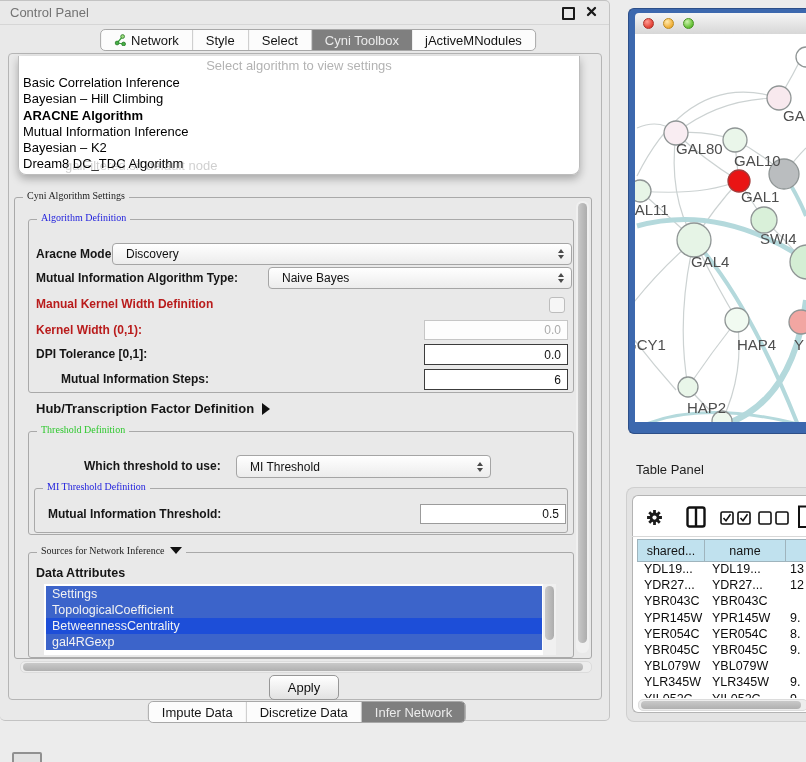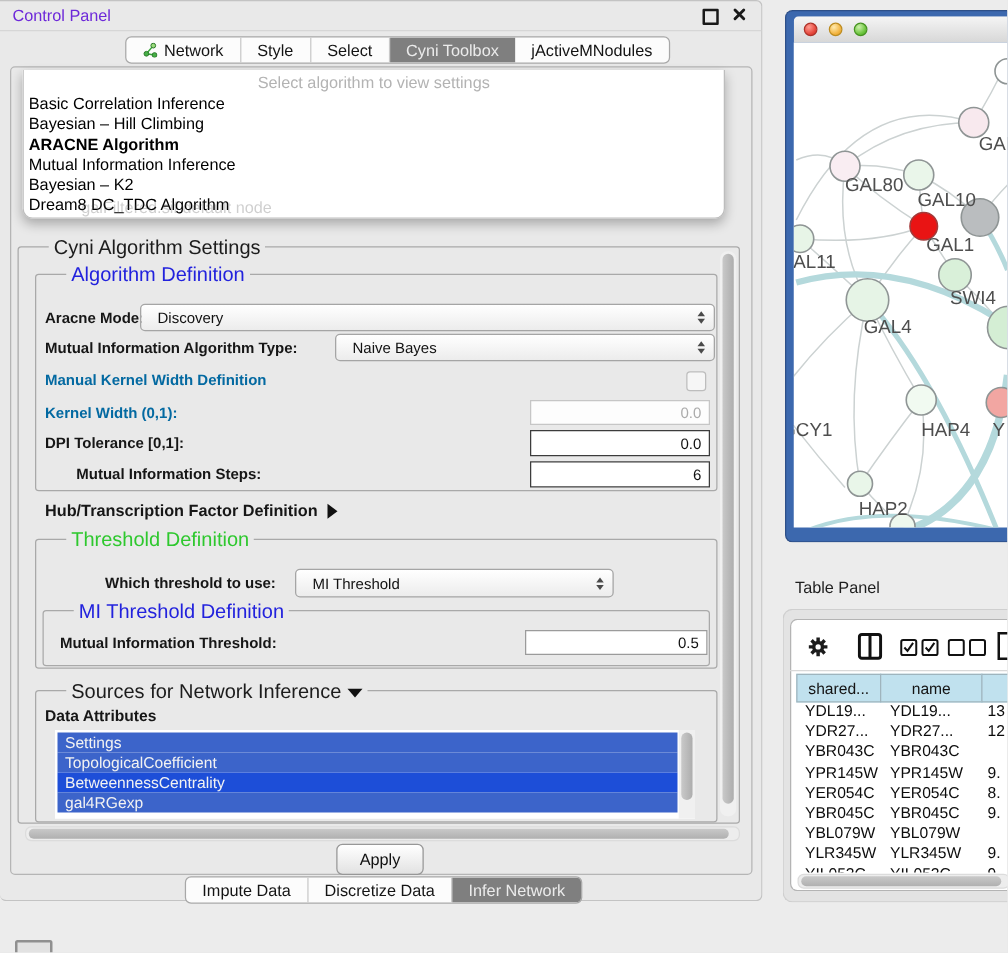--- a/index.html
+++ b/index.html
@@ -4,21 +4,21 @@
 <style>
   html,body{margin:0;padding:0;}
   body{width:806px;height:762px;overflow:hidden;background:#ececec;
        font-family:"Liberation Sans","DejaVu Sans",sans-serif;}
   #app{position:relative;width:806px;height:762px;overflow:hidden;background:#ececec;}
 
   
   .control-panel{position:absolute;left:0;top:8;width:610px;height:721px;background:#e9e9e9;
     border:1px solid #c3c3c3;border-left:none;border-radius:0 5px 5px 5px;box-sizing:border-box;}
   .cp-titlebar{position:absolute;left:0;top:0;right:0;height:23px;border-bottom:1px solid #d6d6d6;}
-  .cp-title{position:absolute;left:10px;top:4px;font-size:13px;color:#6d28d9;}
+  .cp-title{position:absolute;left:10px;top:4px;font-size:13px;color:#737373;}
   .float-icon{position:absolute;right:34px;top:6px;width:9px;height:9px;border:2px solid #1a1a1a;border-radius:1px;}
   .close-icon{position:absolute;right:12px;top:5px;width:11px;height:11px;}
 
   .tabstrip{position:absolute;display:flex;background:#fcfcfc;border:1px solid #a8a8a8;
     border-radius:5px;overflow:hidden;height:22px;font-size:13px;box-sizing:border-box;}
   .tab{display:flex;align-items:center;padding:0 13px;gap:5px;color:#141414;border-right:1px solid #c9c9c9;white-space:nowrap;}
   .tab:last-child{border-right:none;}
   .tab.sel{background:#7f7f7f;color:#ebebeb;border-right:none;}
   #tabstrip-top{left:318px;top:28px;transform:translateX(-50%);}
   #tabstrip-bottom{left:307px;top:700px;transform:translateX(-50%);}
@@ -30,23 +30,23 @@
   .popup{position:absolute;left:18px;top:56px;width:560px;height:118px;background:rgba(255,255,255,0.97);
     border:1px solid #bdbdbd;border-top:none;border-radius:0 0 8px 8px;
     box-shadow:0 4px 9px rgba(0,0,0,0.28);z-index:50;overflow:hidden;}
   .pop-placeholder{height:17px;text-align:center;color:#b3b3b3;font-size:13px;padding-top:2px;}
   .pop-item{height:16.3px;line-height:16.3px;font-size:13px;padding-left:4px;color:#000;white-space:nowrap;}
   .pop-item.b{font-weight:bold;}
   .pop-under{position:absolute;left:46px;bottom:1px;font-size:13px;color:#555;opacity:0.28;white-space:nowrap;}
 
   
   .grp{position:absolute;border:1px solid #a9a9a9;border-radius:3px;box-sizing:border-box;}
-  .legend{position:absolute;top:-8px;left:24px;background:#e9e9e9;padding:0 4px;font-size:16px;color:#1c1c1c;white-space:nowrap;display:flex;align-items:center;gap:5px;}
+  .legend{position:absolute;top:-8px;left:8px;background:#e9e9e9;padding:0 4px;font-size:10px;color:#1c1c1c;white-space:nowrap;display:flex;align-items:center;gap:5px;font-family:Liberation Serif, serif;}
   .lbl{position:absolute;font-size:12px;font-weight:bold;color:#161616;white-space:nowrap;}
-  .lbl.dis{color:#0369a1;}
+  .lbl.dis{color:#b91c1c;}
   .fld{position:absolute;background:#fff;font-size:12px;text-align:right;padding:0 6px;box-sizing:border-box;
     font-family:"Liberation Sans",sans-serif;color:#111;}
   .fld.strong{border:1.5px solid #3c3c3c;}
   .fld.norm{border:1px solid #9b9b9b;}
   .fld.dis{border:1px solid #c6c6c6;color:#ababab;background:#fdfdfd;}
   .combo{position:absolute;background:linear-gradient(#ffffff,#ececec);border:1px solid #a5a5a5;
     border-radius:4px;font-size:12px;color:#111;box-sizing:border-box;display:flex;align-items:center;padding-left:13px;}
   .spin{position:absolute;right:7px;top:50%;transform:translateY(-50%);display:flex;flex-direction:column;gap:2px;}
   .tri-up{width:0;height:0;border-left:3.5px solid transparent;border-right:3.5px solid transparent;border-bottom:4px solid #4a4a4a;}
   .tri-dn{width:0;height:0;border-left:3.5px solid transparent;border-right:3.5px solid transparent;border-top:4px solid #4a4a4a;}

